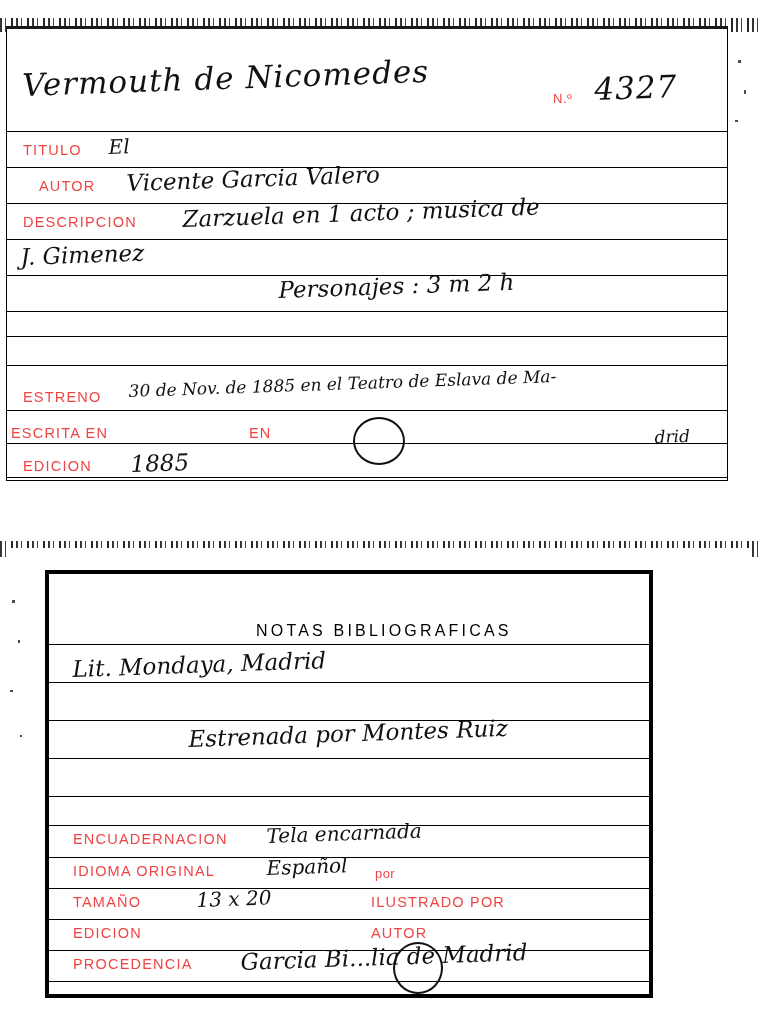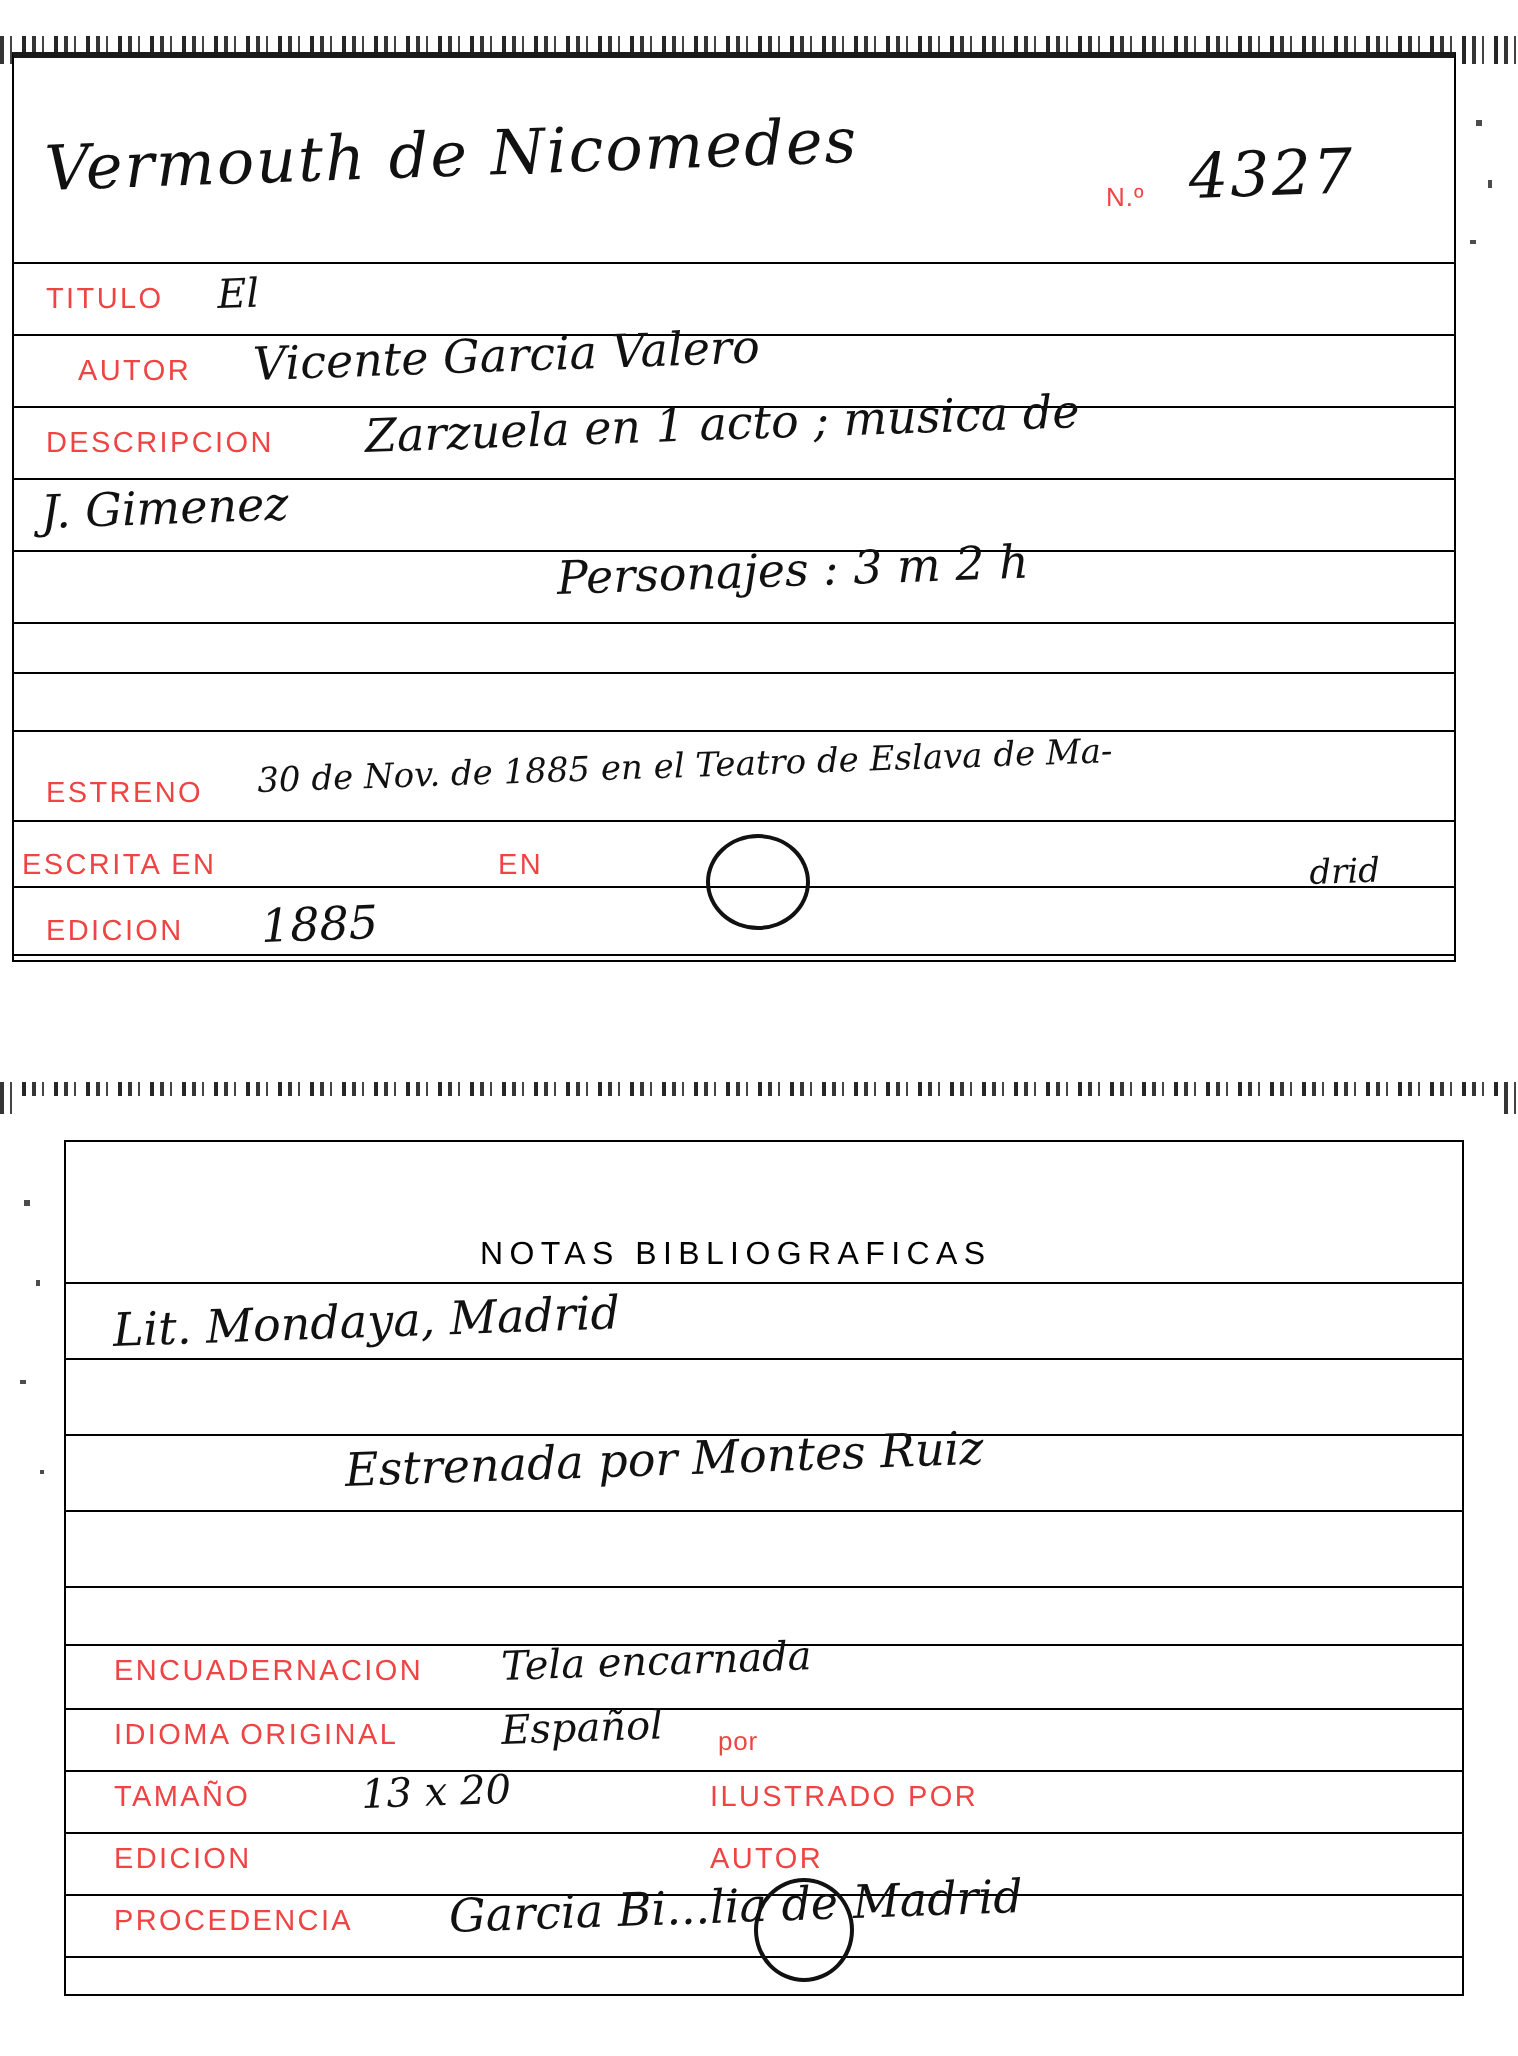--- a/index.html
+++ b/index.html
@@ -36,25 +36,25 @@
     border-top: 3px solid #1a1a1a;
   }
   .card-bottom {
     left: 6px;
     top: 548px;
     width: 744px;
     height: 470px;
   }
   .inner-bottom {
     position: absolute;
-    left: 26px;
+    left: 39px;
     top: 22px;
-    width: 700px;
+    width: 608px;
     height: 428px;
-    border: 1px solid #000000;
+    border: 4px solid #000000;
     background: #fff;
     box-sizing: border-box;
   }
 
   
   .torn {
     position: absolute;
     left: 0;
     width: 100%;
     height: 20px;

